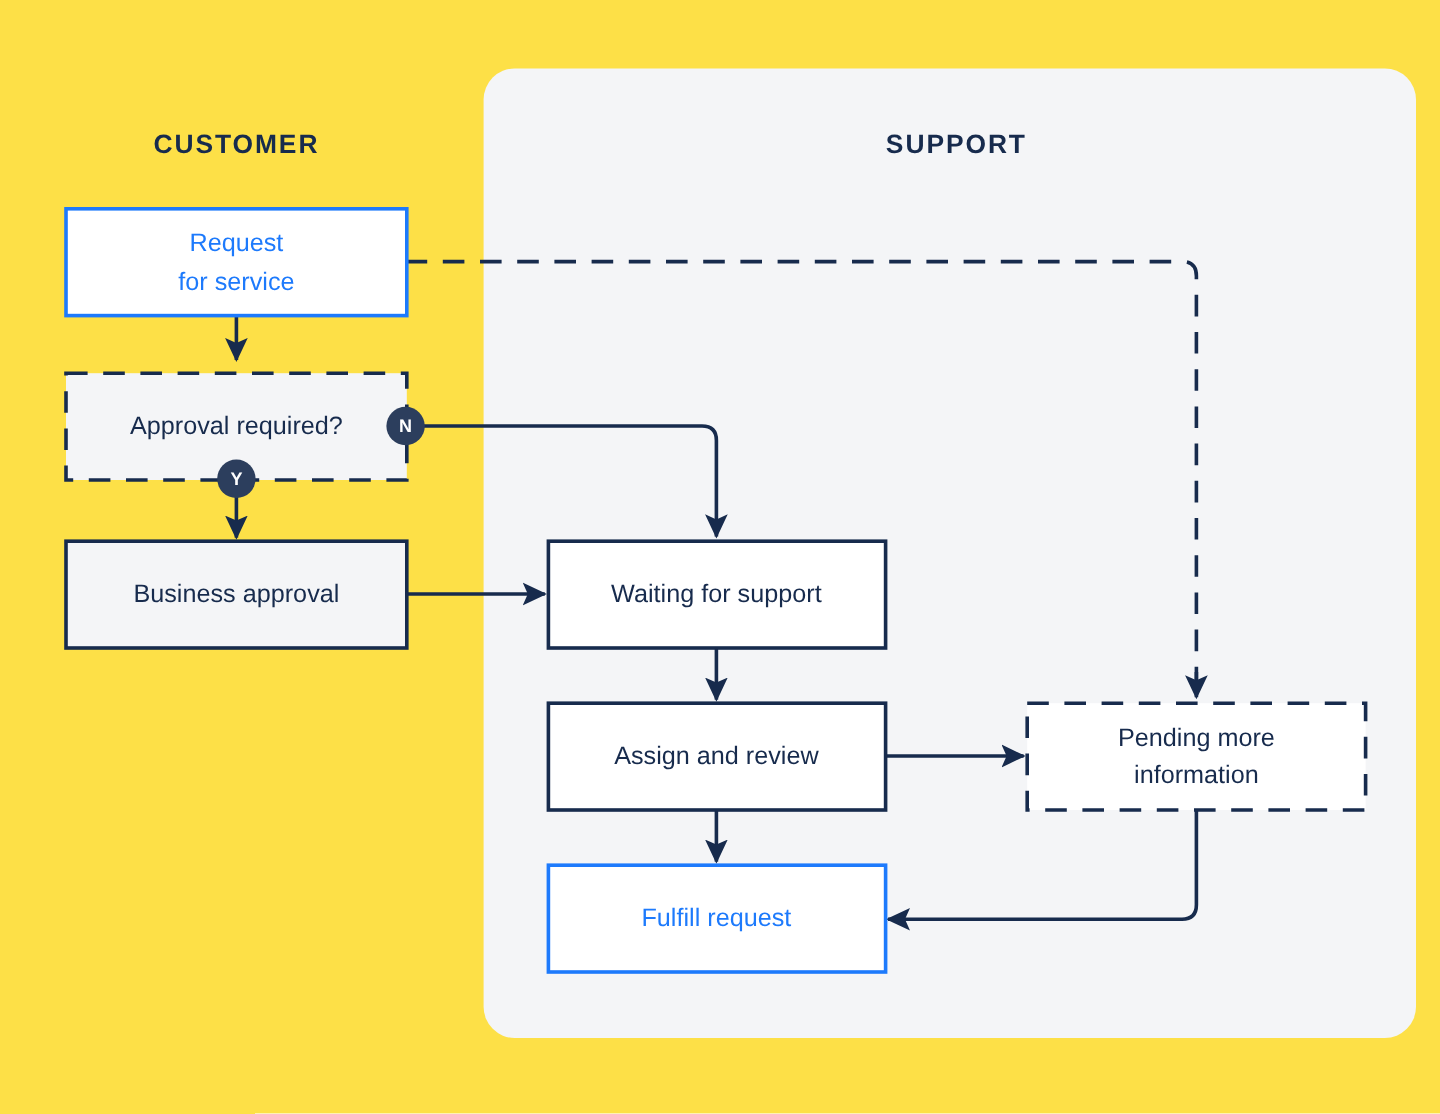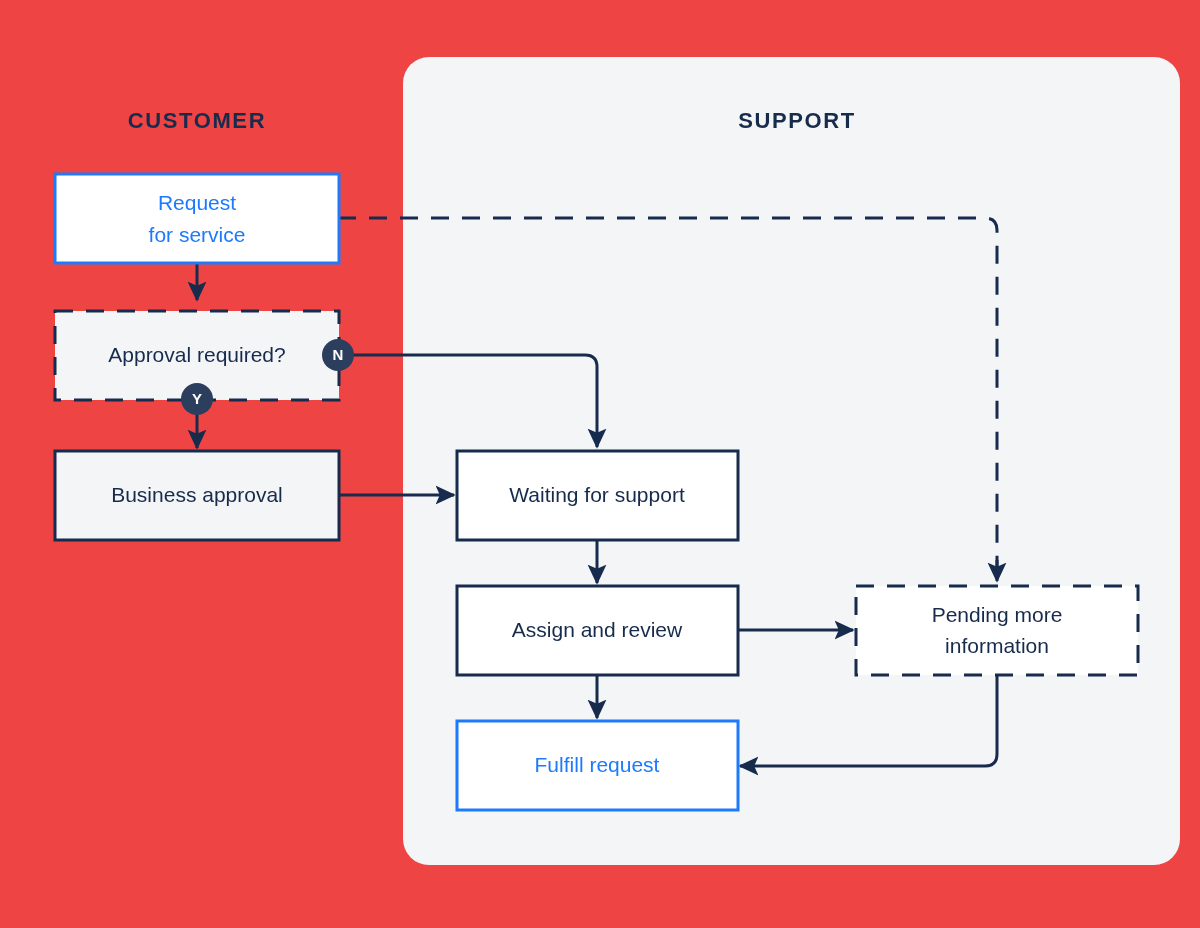--- a/index.html
+++ b/index.html
@@ -7,21 +7,21 @@
     padding: 0;
     background: #ffffff;
   }
   body {
     font-family: "Liberation Sans", sans-serif;
   }
   #canvas {
     position: relative;
     width: 1200px;
     height: 928px;
-    background: #ef4444;
+    background: #fde047;
     overflow: hidden;
   }
   svg.flow {
     position: absolute;
     top: 0;
     left: 0;
     width: 1200px;
     height: 928px;
   }
   .lane-panel {

